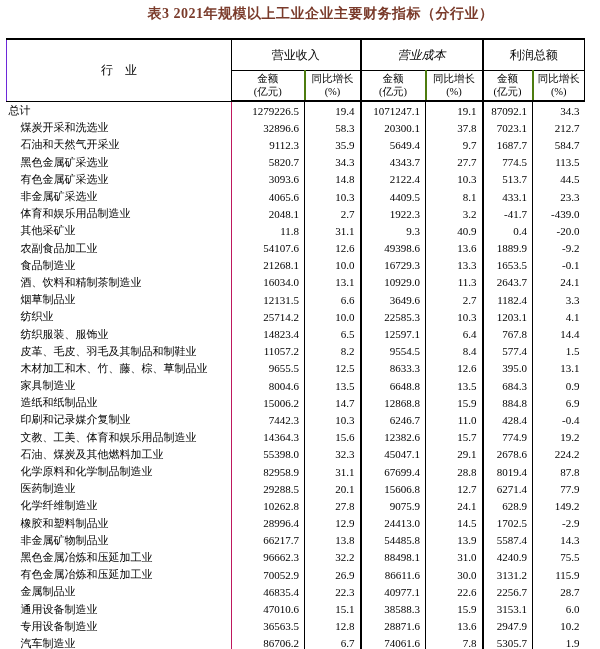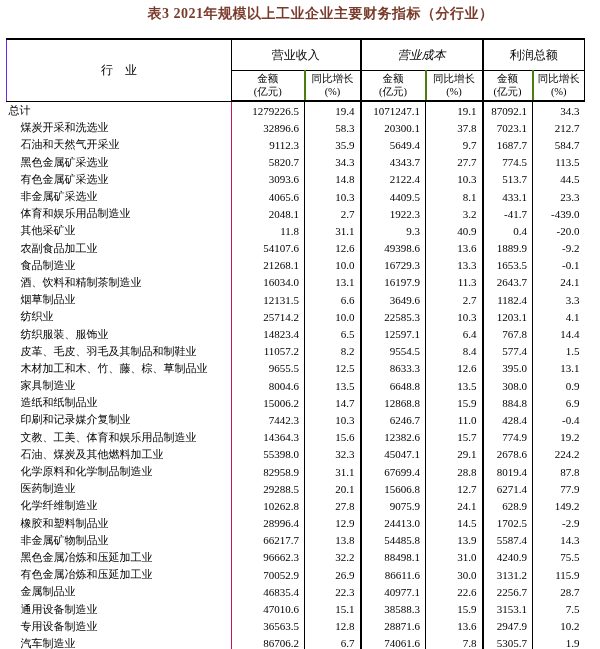--- a/index.html
+++ b/index.html
@@ -198,21 +198,21 @@
           <td class="num c1">10.0</td>
           <td class="num c2">16729.3</td>
           <td class="num c3">13.3</td>
           <td class="num c4">1653.5</td>
           <td class="num c5">-0.1</td>
         </tr>
         <tr>
           <td class="ind indent">酒、饮料和精制茶制造业</td>
           <td class="num c0">16034.0</td>
           <td class="num c1">13.1</td>
-          <td class="num c2">16197.9</td>
+          <td class="num c2">10929.0</td>
           <td class="num c3">11.3</td>
           <td class="num c4">2643.7</td>
           <td class="num c5">24.1</td>
         </tr>
         <tr>
           <td class="ind indent">烟草制品业</td>
           <td class="num c0">12131.5</td>
           <td class="num c1">6.6</td>
           <td class="num c2">3649.6</td>
           <td class="num c3">2.7</td>
@@ -254,21 +254,21 @@
           <td class="num c3">12.6</td>
           <td class="num c4">395.0</td>
           <td class="num c5">13.1</td>
         </tr>
         <tr>
           <td class="ind indent">家具制造业</td>
           <td class="num c0">8004.6</td>
           <td class="num c1">13.5</td>
           <td class="num c2">6648.8</td>
           <td class="num c3">13.5</td>
-          <td class="num c4">308.0</td>
+          <td class="num c4">684.3</td>
           <td class="num c5">0.9</td>
         </tr>
         <tr>
           <td class="ind indent">造纸和纸制品业</td>
           <td class="num c0">15006.2</td>
           <td class="num c1">14.7</td>
           <td class="num c2">12868.8</td>
           <td class="num c3">15.9</td>
           <td class="num c4">884.8</td>
           <td class="num c5">6.9</td>
@@ -372,21 +372,21 @@
           <td class="num c4">2256.7</td>
           <td class="num c5">28.7</td>
         </tr>
         <tr>
           <td class="ind indent">通用设备制造业</td>
           <td class="num c0">47010.6</td>
           <td class="num c1">15.1</td>
           <td class="num c2">38588.3</td>
           <td class="num c3">15.9</td>
           <td class="num c4">3153.1</td>
-          <td class="num c5">7.5</td>
+          <td class="num c5">6.0</td>
         </tr>
         <tr>
           <td class="ind indent">专用设备制造业</td>
           <td class="num c0">36563.5</td>
           <td class="num c1">12.8</td>
           <td class="num c2">28871.6</td>
           <td class="num c3">13.6</td>
           <td class="num c4">2947.9</td>
           <td class="num c5">10.2</td>
         </tr>

